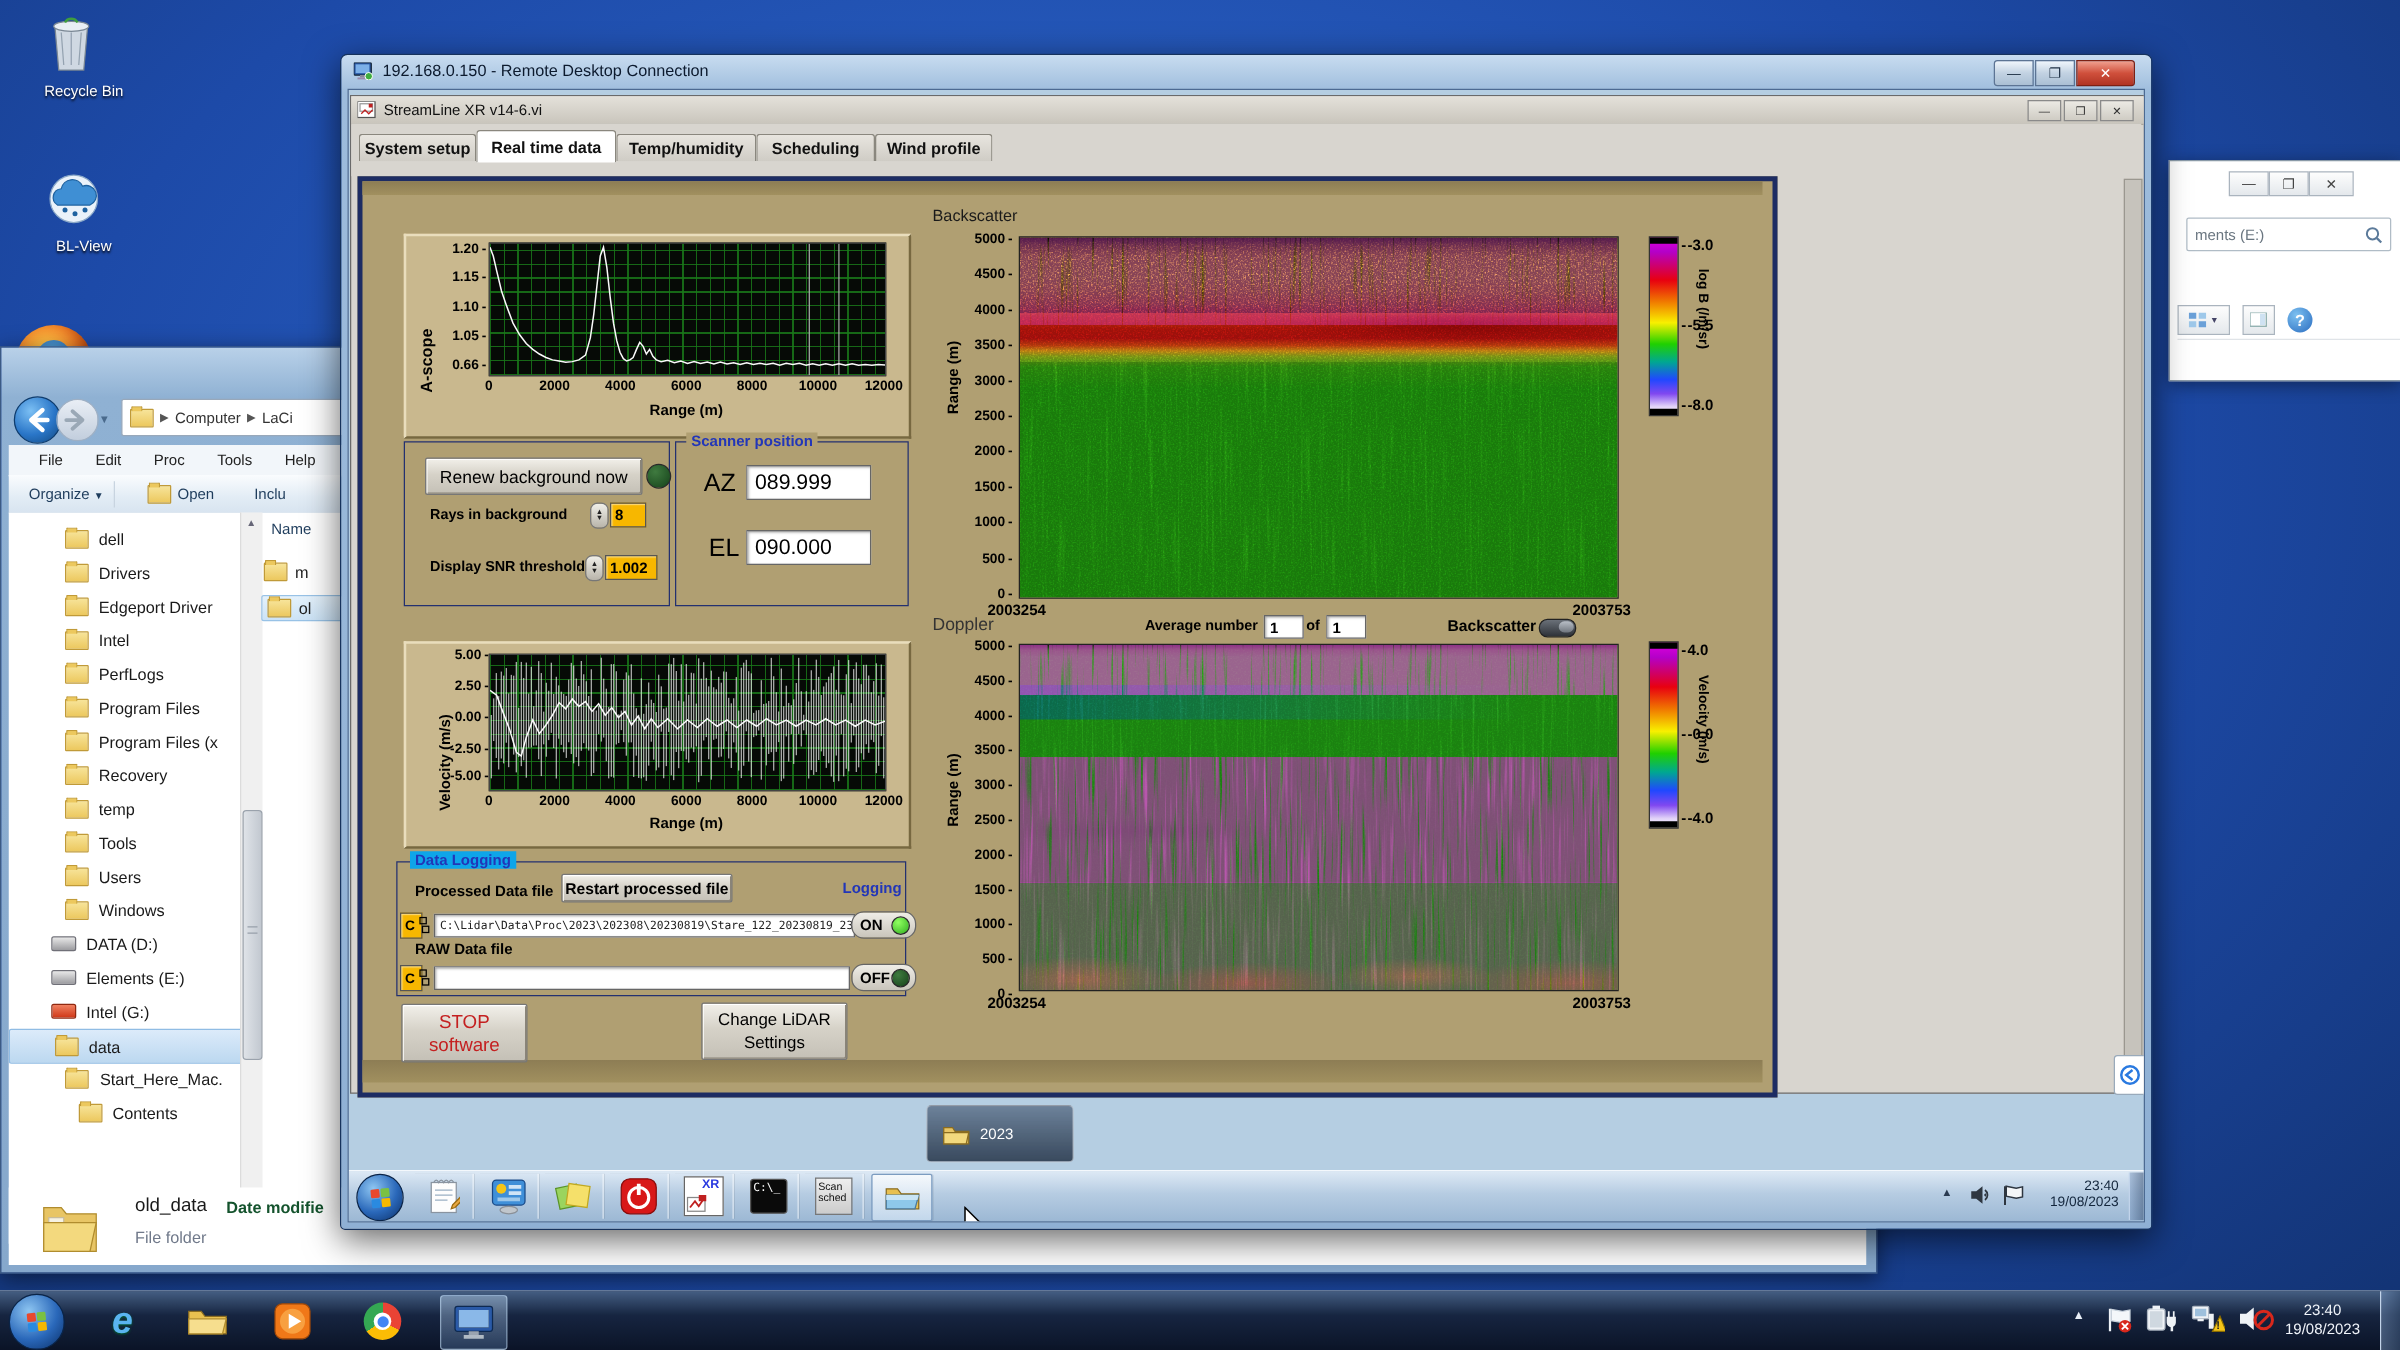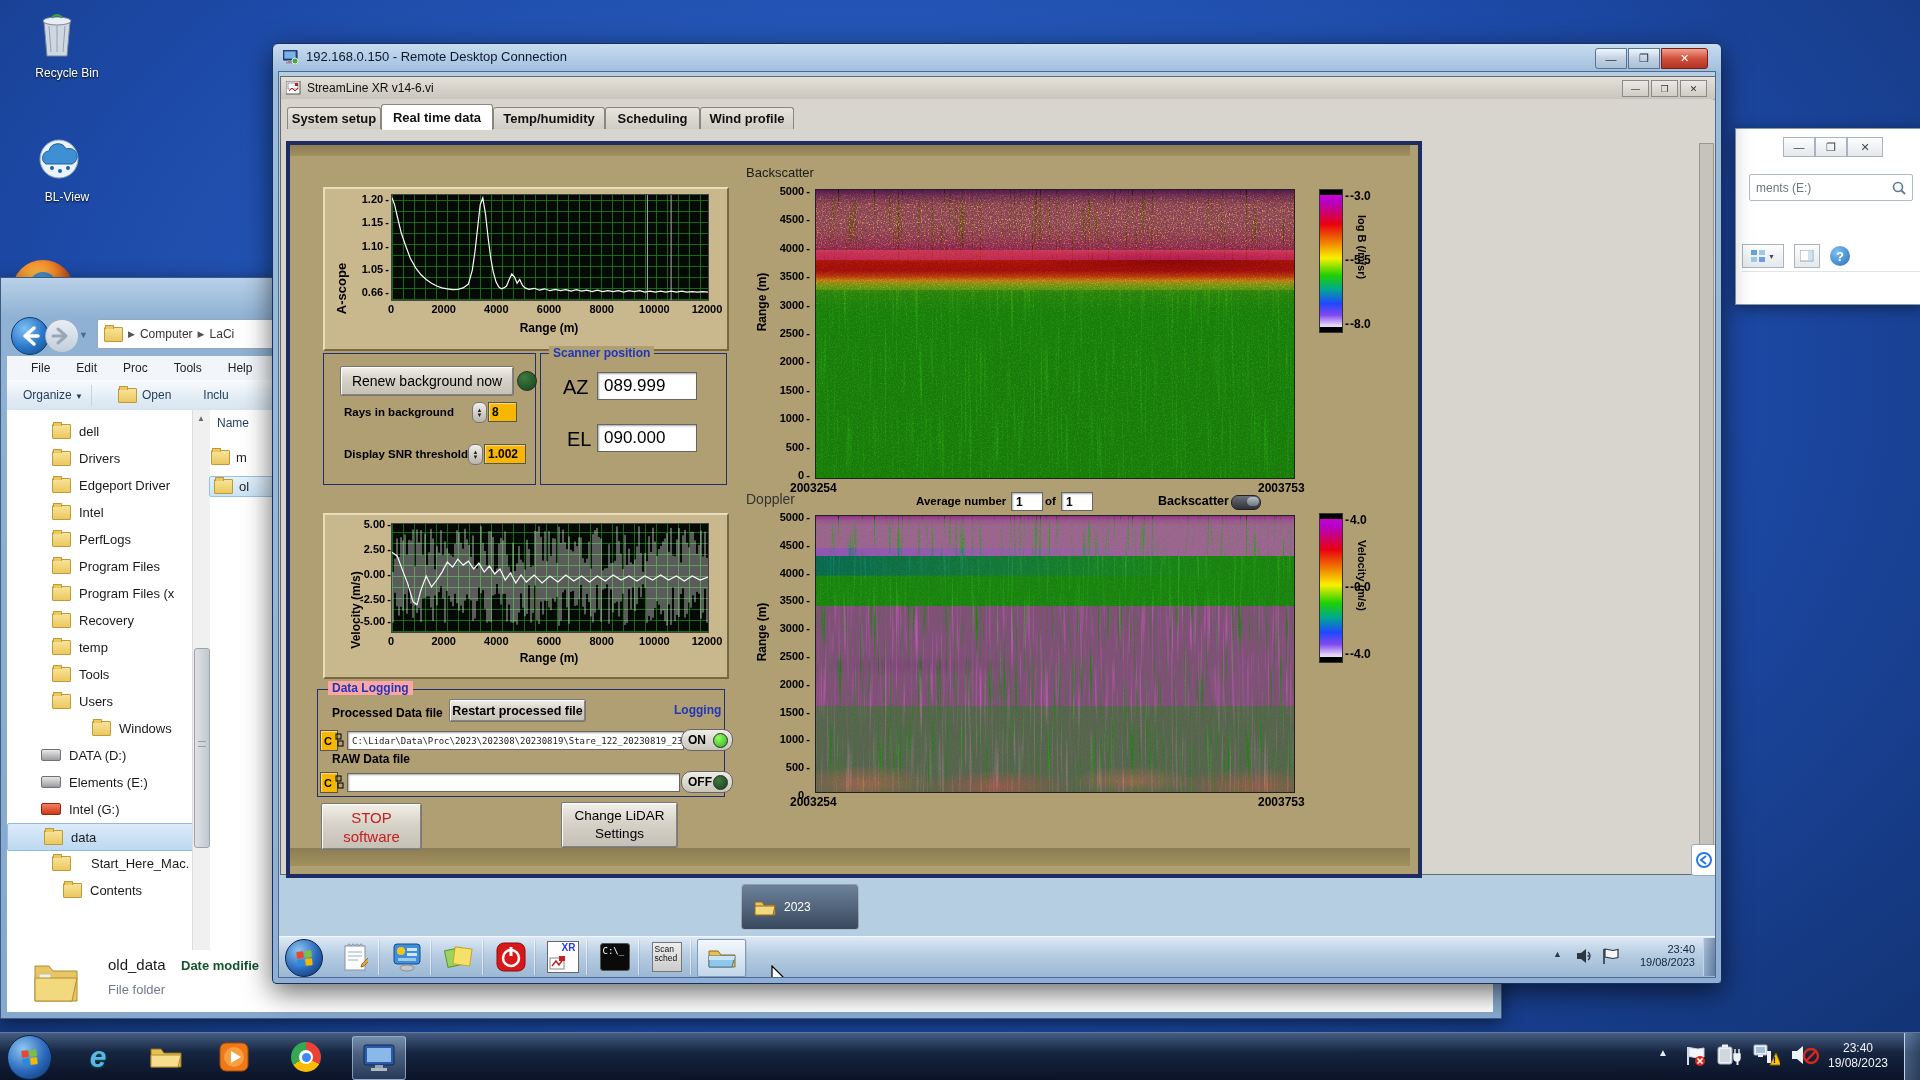--- a/index.html
+++ b/index.html
@@ -229,21 +229,21 @@
             <span style="margin-left:8px;">temp</span>
           </div>
           <div class="tree-row" style="top: 243px; padding-left: 45px;">
             <span class="f-ic"></span>
             <span style="margin-left:8px;">Tools</span>
           </div>
           <div class="tree-row" style="top: 270px; padding-left: 45px;">
             <span class="f-ic"></span>
             <span style="margin-left:8px;">Users</span>
           </div>
-          <div class="tree-row" style="top: 297px; padding-left: 45px; margin-left: 40px;">
+          <div class="tree-row" style="top: 297px; padding-left: 45px;">
             <span class="f-ic"></span>
             <span style="margin-left:8px;">Windows</span>
           </div>
           <div class="tree-row" style="top: 324px; padding-left: 34px;">
             <span class="d-ic"></span>
             <span style="margin-left:8px;">DATA (D:)</span>
           </div>
           <div class="tree-row" style="top: 351px; padding-left: 34px;">
             <span class="d-ic"></span>
             <span style="margin-left:8px;">Elements (E:)</span>
@@ -251,21 +251,21 @@
           <div class="tree-row" style="top: 378px; padding-left: 34px;">
             <span class="d-ic d-red"></span>
             <span style="margin-left:8px;">Intel (G:)</span>
           </div>
           <div class="tree-row sel" style="top: 405px; padding-left: 36px;">
             <span class="f-ic"></span>
             <span style="margin-left:8px;">data</span>
           </div>
           <div class="tree-row" style="top: 432px; padding-left: 45px;">
             <span class="f-ic"></span>
-            <span style="margin-left:20px;">Start_Here_Mac.</span>
+            <span style="margin-left:9px;">Start_Here_Mac.</span>
           </div>
           <div class="tree-row" style="top: 459px; padding-left: 56px;">
             <span class="f-ic"></span>
             <span style="margin-left:8px;">Contents</span>
           </div>
         </div>
 
       <div class="scroll-v p" style="left:185px;top:0;width:17px;height:546px;">
         <div class="p" style="left:4px;top:4px;font-size:8px;color:#667;">▲</div>
         <div class="thumb p" style="left:1px;top:238px;width:14px;height:198px;">
@@ -556,21 +556,21 @@
                 <span class="sx" style="left: 105.333px;">4000</span>
                 <span class="sx" style="left: 158px;">6000</span>
                 <span class="sx" style="left: 210.667px;">8000</span>
                 <span class="sx" style="left: 263.333px;">10000</span>
                 <span class="sx" style="left: 316px;">12000</span>
               </div>
             <div class="p blk" style="left:66px;top:136px;width:316px;text-align:center;font-size:12px;">Range (m)</div>
           </div>
 
           <div class="frame-blue p" style="left:27px;top:544px;width:406px;height:106px;">
-            <div class="bluelab p" style="left:10px;top:-9px;background:#fca5a5;padding:0 4px;">Data Logging</div>
+            <div class="bluelab p" style="left:10px;top:-9px;background:#0ea5e9;padding:0 4px;">Data Logging</div>
             <div class="p blk" style="left:14px;top:16px;">Processed Data file</div>
             <div class="lvbtn p" style="left:131px;top:9px;width:135px;height:21px;font-size:12.5px;font-weight:bold;">Restart processed file</div>
             <div class="bluelab p" style="left:356px;top:13px;">Logging</div>
 
             <div class="orangefield p" style="left:2px;top:40px;width:13px;height:19px;font-size:11px;">C</div>
             <svg class="p" style="left:17px;top:43px;" width="9" height="15">
                 <rect x="1" y="1" width="5" height="5" fill="none" stroke="#000"></rect>
                 <rect x="3" y="8" width="5" height="5" fill="none" stroke="#000"></rect>
               </svg>
             <div class="numfield p" style="left:29px;top:41px;width:331px;height:17px;font-family:'DejaVu Sans Mono',monospace;font-size:9px;display:flex;align-items:center;padding-left:4px;color:#222;overflow:hidden;white-space:nowrap;">C:\Lidar\Data\Proc\2023\202308\20230819\Stare_122_20230819_23.hpl</div>

